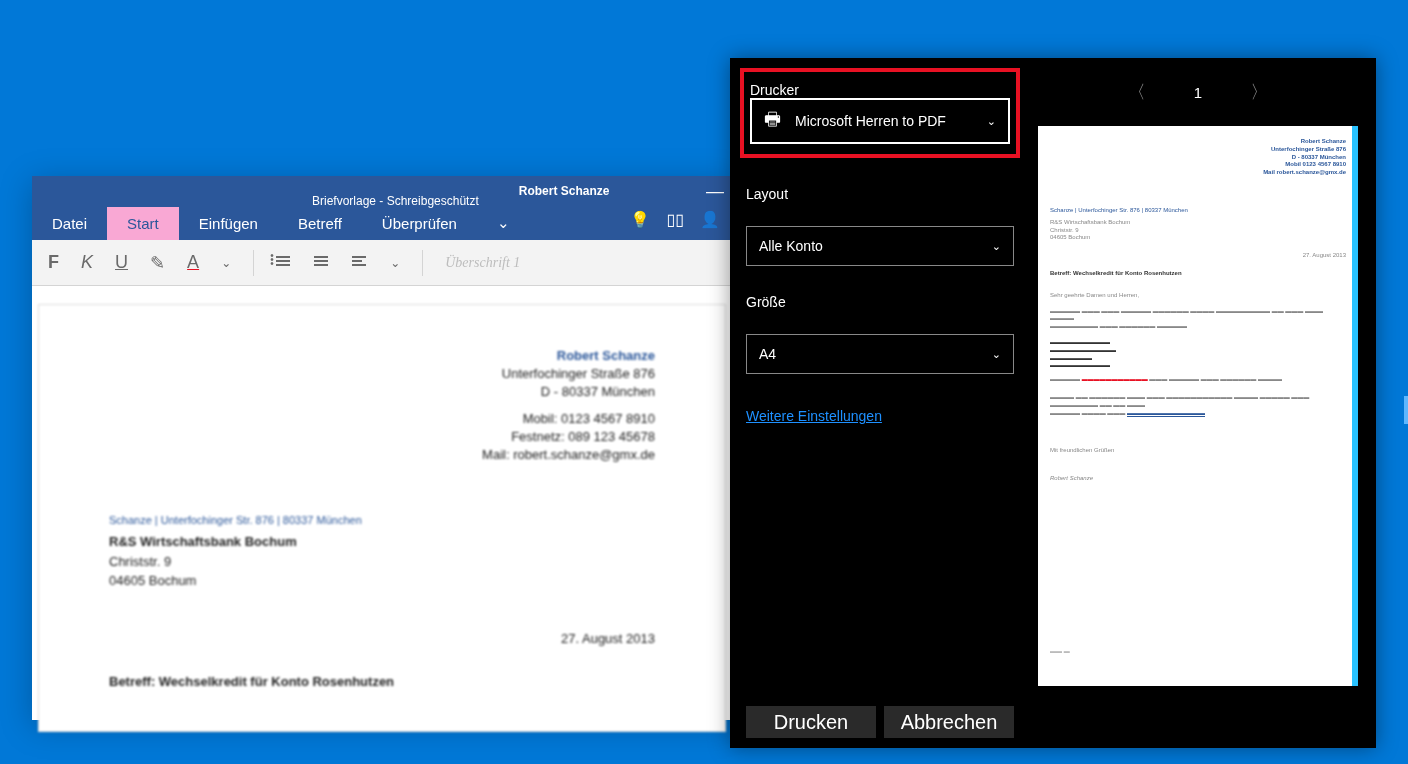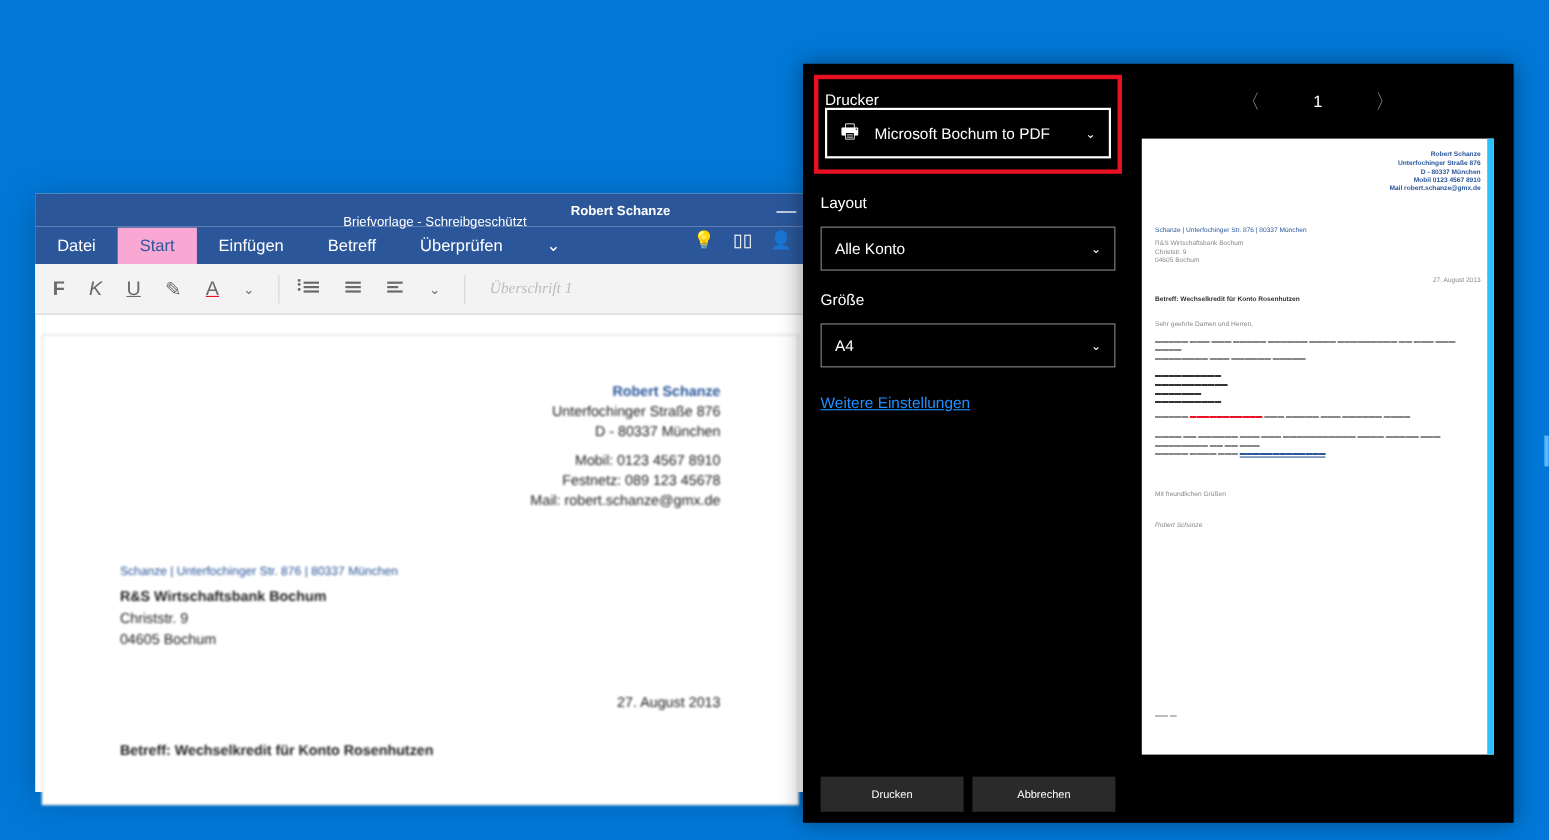--- a/index.html
+++ b/index.html
@@ -28,21 +28,21 @@
   .doc-page .sender-line { color: #2b579a; font-size: 11px; margin-top: 50px; }
   .doc-page .recipient { line-height: 1.5; margin-top: 6px; }
   .doc-page .date { text-align: right; margin-top: 40px; }
   .doc-page .subject { font-weight: 700; margin-top: 28px; }
 
   
   .print-dialog { position: absolute; left: 730px; top: 58px; width: 646px; height: 690px; background: #000; color: #fff; box-shadow: 0 0 20px rgba(0,0,0,.4); display: flex; flex-direction: column; }
   .pd-title { height: 36px; display: flex; align-items: center; padding: 0 14px; font-size: 13px; color: #fff; background: #000; border-bottom: 1px solid #1a1a1a; }
   .pd-title .close { margin-left: auto; font-size: 14px; cursor: pointer; }
   .pd-body { display: flex; flex: 1; }
-  .pd-left { width: 300px; padding: 16px; display: flex; flex-direction: column; gap: 14px; }
+  .pd-left { width: 300px; padding: 16px; display: flex; flex-direction: column; gap: 24px; }
   .pd-right { flex: 1; padding: 20px 18px 10px 8px; display: flex; flex-direction: column; }
 
   .pd-label { font-size: 14px; color: #fff; margin-top: 4px; }
   .pd-select { height: 40px; border: 1px solid #888; display: flex; align-items: center; padding: 0 12px; font-size: 14px; color: #fff; cursor: pointer; }
   .pd-select .chev { margin-left: auto; font-size: 11px; }
   .pd-select.highlighted { border: 2px solid #fff; height: 46px; }
   .pd-select .picon { margin-right: 14px; font-size: 18px; }
   .hl-box { border: 4px solid #e81123; padding: 6px 6px 10px 6px; margin: -6px -6px 0 -6px; }
 
   .pd-link { color: #1e90ff; font-size: 14px; margin-top: 10px; text-decoration: underline; cursor: pointer; }
@@ -50,21 +50,21 @@
   .pd-pager { display: flex; align-items: center; justify-content: center; gap: 48px; color: #888; font-size: 18px; height: 28px; margin-bottom: 20px; }
   .pd-pager .num { color: #fff; font-size: 15px; }
   .pd-preview { flex: 1; background: #fff; position: relative; }
   .pd-preview .thumb { position: absolute; inset: 12px 12px 30px 12px; color: #888; font-size: 6px; filter: blur(.7px); line-height: 1.3; }
   .pd-preview .thumb .tname { text-align: right; color: #2b579a; font-weight: 700; }
   .pd-preview .thumb .tsend { color: #2b579a; margin-top: 30px; }
   .pd-preview .thumb .tdate { text-align: right; margin-top: 10px; }
   .pd-preview .accent-strip { position: absolute; right: 0; top: 0; bottom: 0; width: 6px; background: #29c2ff; }
 
   .pd-footer { display: flex; gap: 8px; padding: 10px 16px; }
-  .pd-btn { flex: 0 0 130px; height: 32px; background: #2a2a2a; color: #fff; display: flex; align-items: center; justify-content: center; font-size: 10px; cursor: pointer; }
+  .pd-btn { flex: 0 0 130px; height: 32px; background: #2a2a2a; color: #fff; display: flex; align-items: center; justify-content: center; font-size: 20px; cursor: pointer; }
 
   
   .list-ico { display: inline-block; width: 16px; height: 12px; }
   .list-ico span { display: block; width: 14px; height: 2px; background: #6a6a6a; margin-bottom: 2px; }
   .list-ico.bul span::before { content: "•"; float: left; margin: -6px 2px 0 -6px; font-size: 10px; }
 </style>
 </head>
 <body>
 
 <div class="taskbar-accent"></div>
@@ -125,21 +125,21 @@
 </div>
 
 <div class="print-dialog">
   <div class="pd-body">
     <div class="pd-left">
 
       <div class="hl-box">
         <div class="pd-label">Drucker</div>
         <div class="pd-select highlighted">
           <span class="picon">🖶</span>
-          <span>Microsoft Bochum to PDF</span>
+          <span>Microsoft Herren to PDF</span>
           <span class="chev">⌄</span>
         </div>
       </div>
 
       <div class="pd-label">Layout</div>
       <div class="pd-select">
         <span>Alle Konto</span>
         <span class="chev">⌄</span>
       </div>
 

